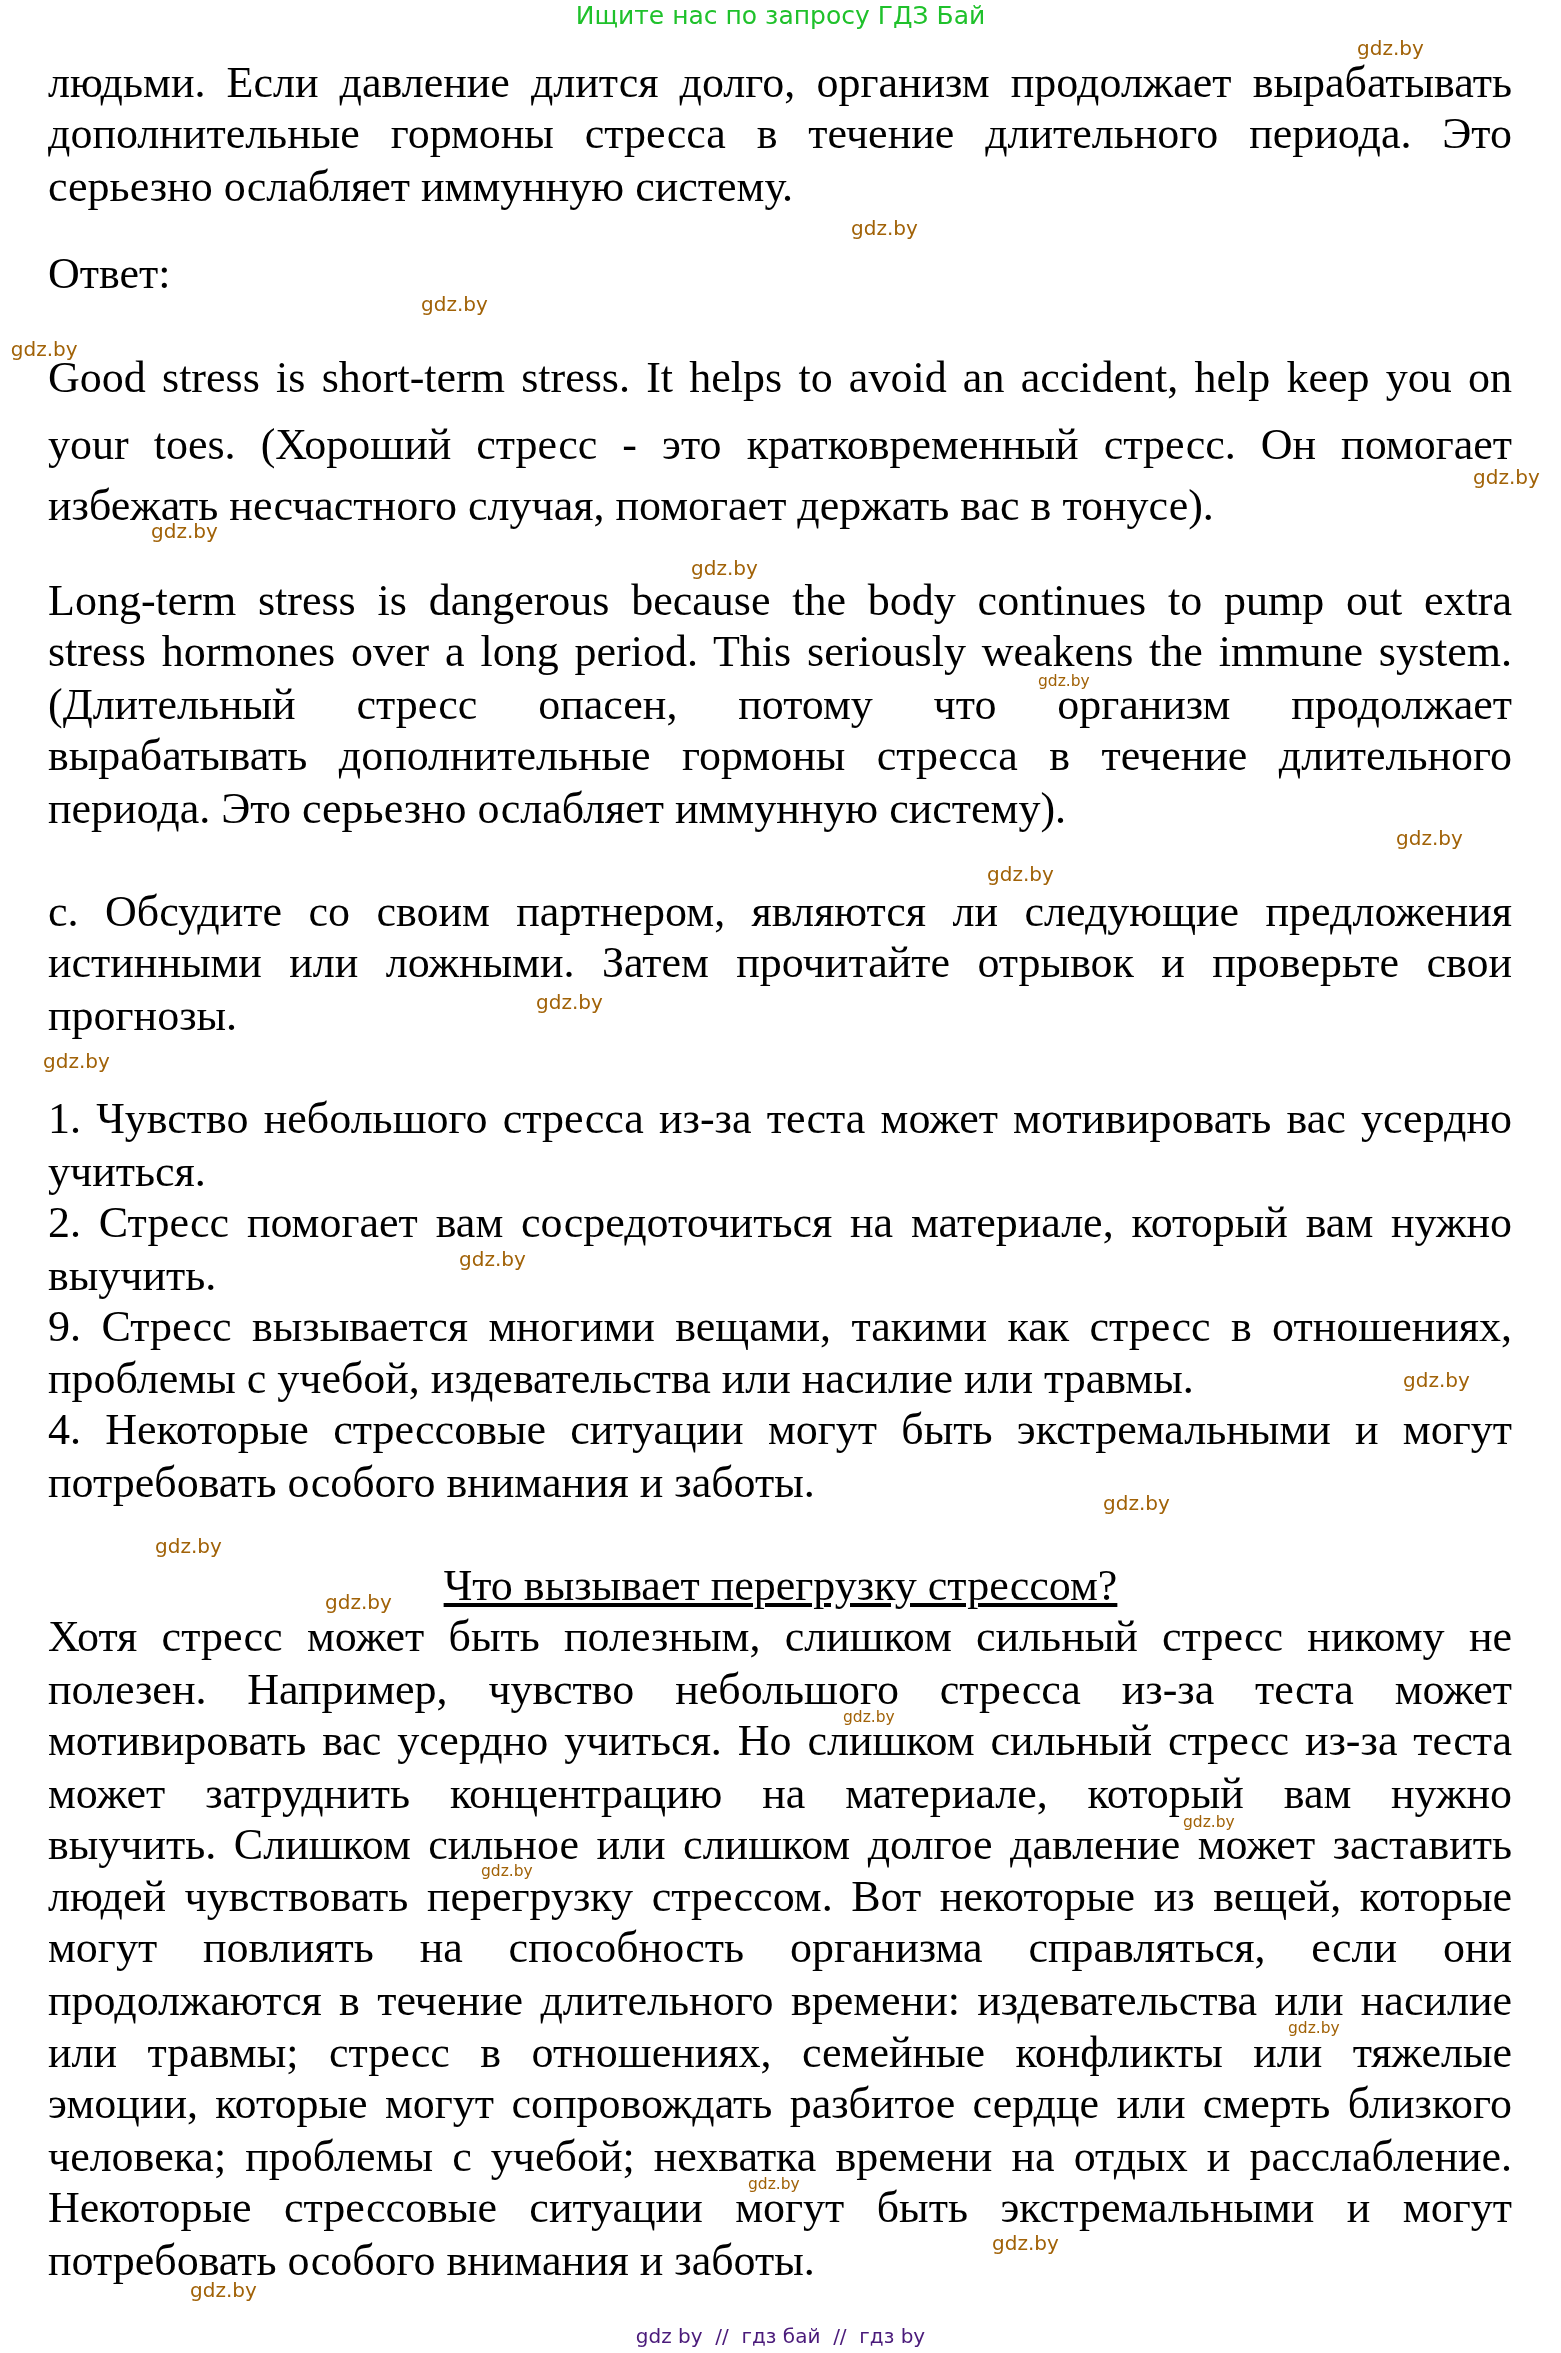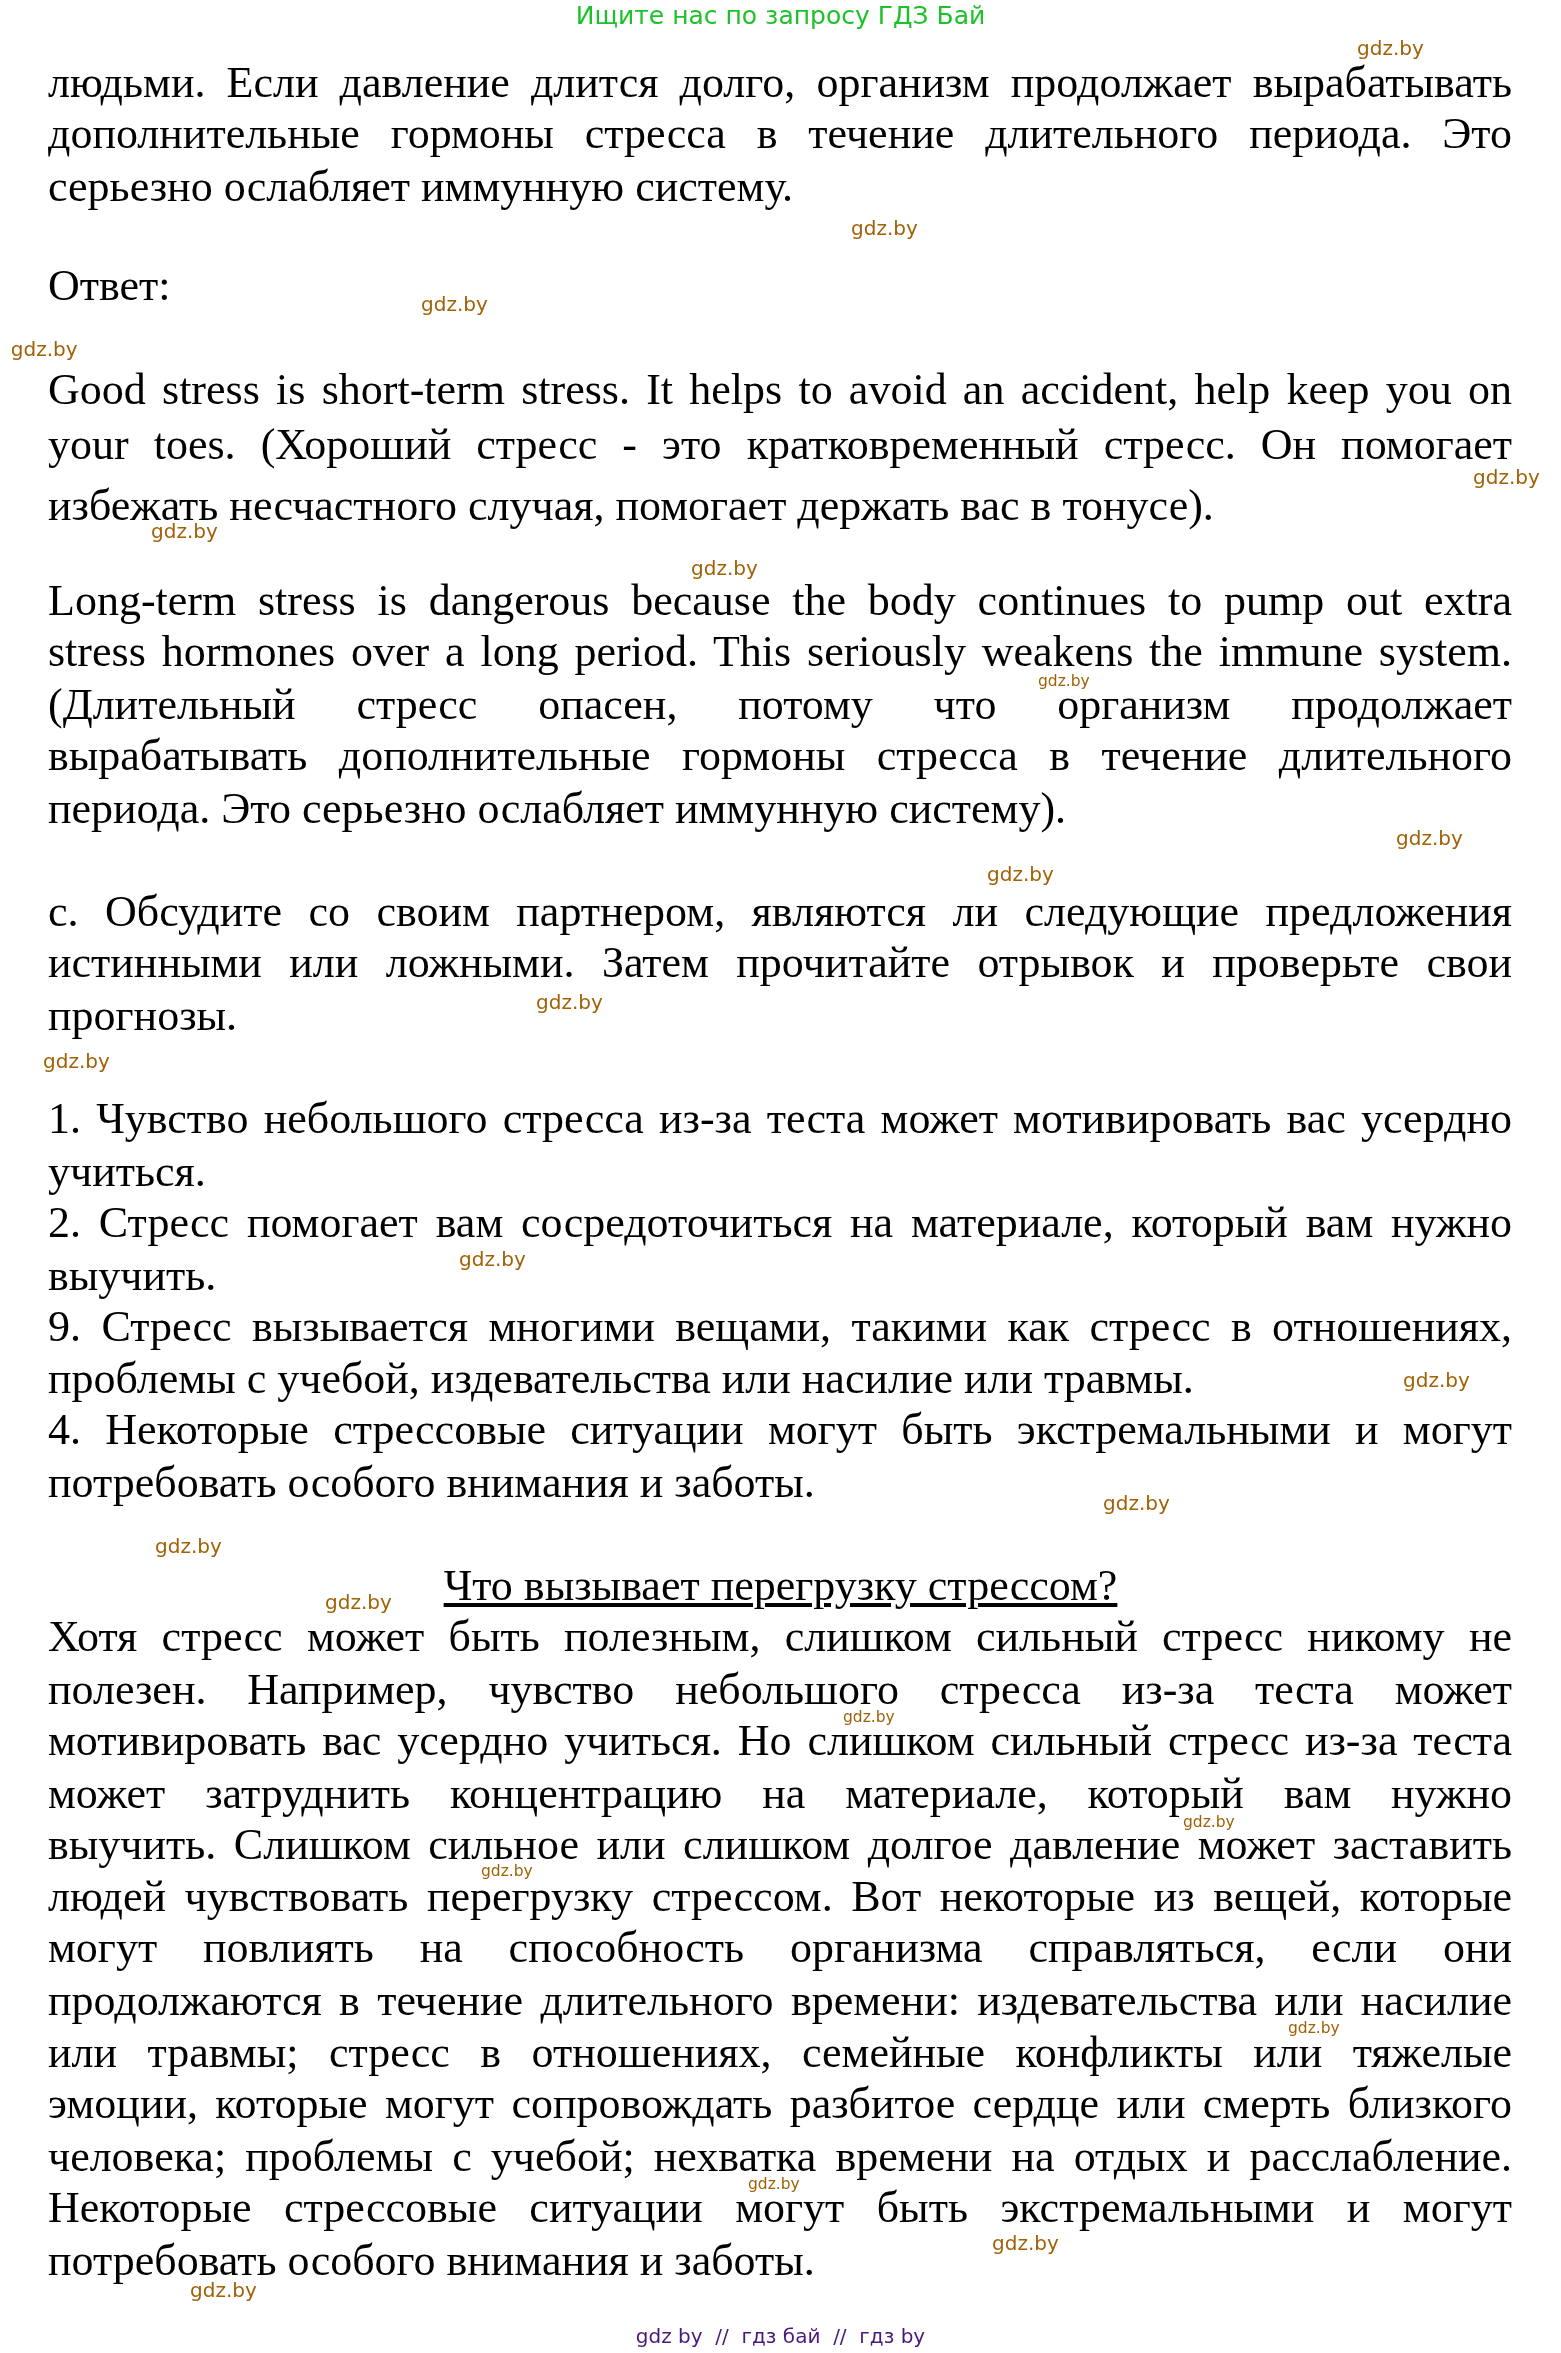--- a/index.html
+++ b/index.html
@@ -28,23 +28,23 @@
 </style>
 </head>
 <body>
 
 <div class="header">Ищите нас по запросу ГДЗ Бай</div>
 
 <div class="line just" style="top:57px">людьми. Если давление длится долго, организм продолжает вырабатывать</div>
 <div class="line just" style="top:108px">дополнительные гормоны стресса в течение длительного периода. Это</div>
 <div class="line" style="top:161px">серьезно ослабляет иммунную систему.</div>
 
-<div class="line" style="top:260px">Ответ:</div>
+<div class="line" style="top:248px">Ответ:</div>
 
-<div class="line just" style="top:364px">Good stress is short-term stress. It helps to avoid an accident, help keep you on</div>
+<div class="line just" style="top:352px">Good stress is short-term stress. It helps to avoid an accident, help keep you on</div>
 <div class="line just" style="top:419px">your toes. (Хороший стресс - это кратковременный стресс. Он помогает</div>
 <div class="line" style="top:480px">избежать несчастного случая, помогает держать вас в тонусе).</div>
 
 <div class="line just" style="top:575px">Long-term stress is dangerous because the body continues to pump out extra</div>
 <div class="line just" style="top:626px">stress hormones over a long period. This seriously weakens the immune system.</div>
 <div class="line just" style="top:679px">(Длительный стресс опасен, потому что организм продолжает</div>
 <div class="line just" style="top:730px">вырабатывать дополнительные гормоны стресса в течение длительного</div>
 <div class="line" style="top:783px">периода. Это серьезно ослабляет иммунную систему).</div>
 
 <div class="line just" style="top:886px">c. Обсудите со своим партнером, являются ли следующие предложения</div>

